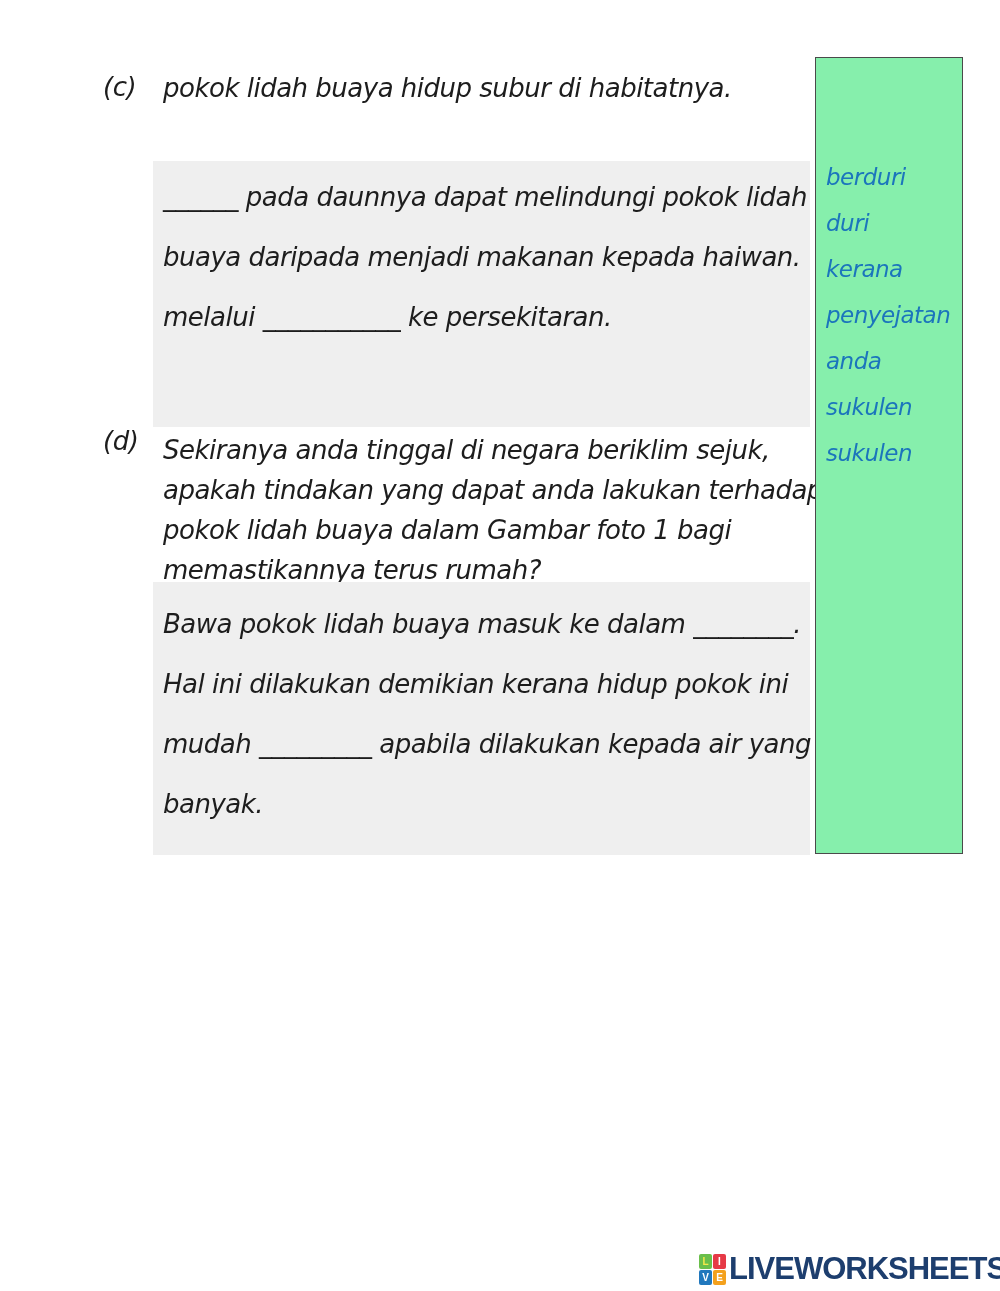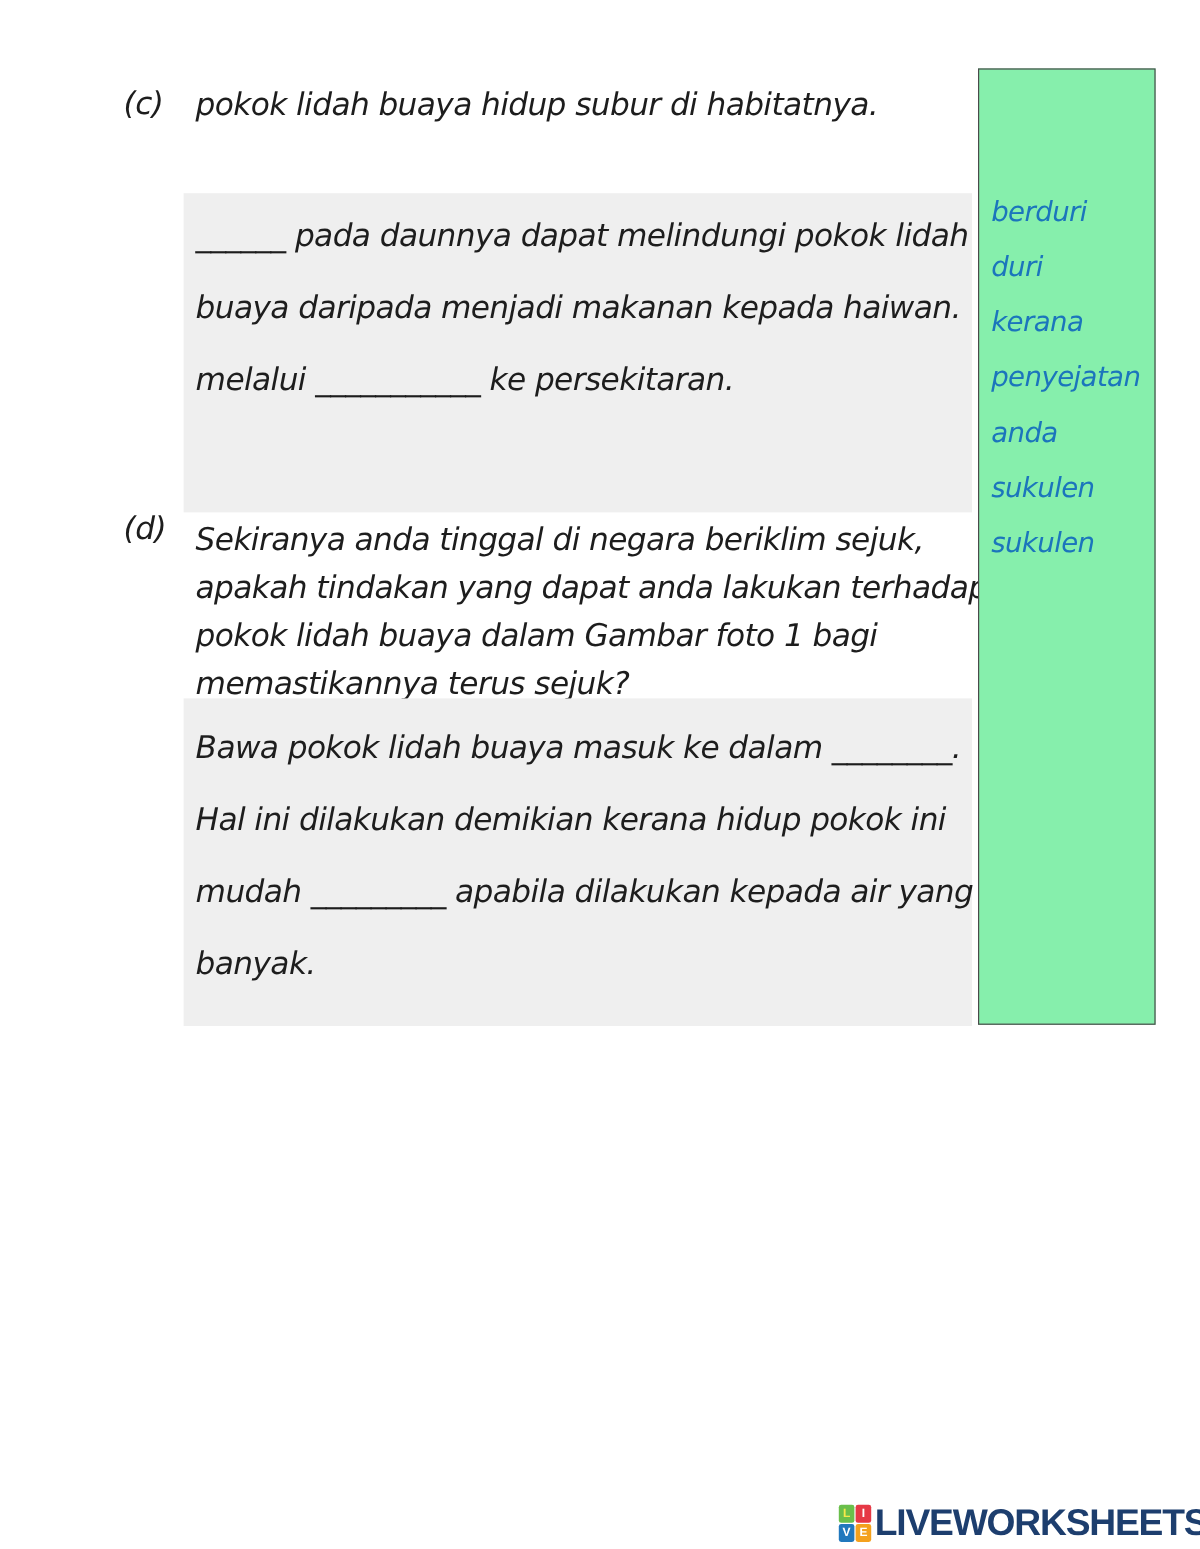--- a/index.html
+++ b/index.html
@@ -138,21 +138,21 @@
     <div class="hand line">buaya daripada menjadi makanan kepada haiwan.</div>
     <div class="hand line">melalui ___________ ke persekitaran.</div>
   </div>
 
   <div id="qd-label" class="hand q-label">(d)</div>
 
   <div id="qd-prompt" class="prompt">
     <div class="hand line">Sekiranya anda tinggal di negara beriklim sejuk,</div>
     <div class="hand line">apakah tindakan yang dapat anda lakukan terhadap</div>
     <div class="hand line">pokok lidah buaya dalam Gambar foto 1 bagi</div>
-    <div class="hand line">memastikannya terus sejuk?</div>
+    <div class="hand line">memastikannya terus rumah?</div>
   </div>
 
   <div id="qd-box" class="answer-box">
     <div class="hand line">Bawa pokok lidah buaya masuk ke dalam ________.</div>
     <div class="hand line">Hal ini dilakukan demikian kerana hidup pokok ini</div>
     <div class="hand line">mudah _________ apabila dilakukan kepada air yang</div>
     <div class="hand line">banyak.</div>
   </div>
 
   <div id="word-bank">

